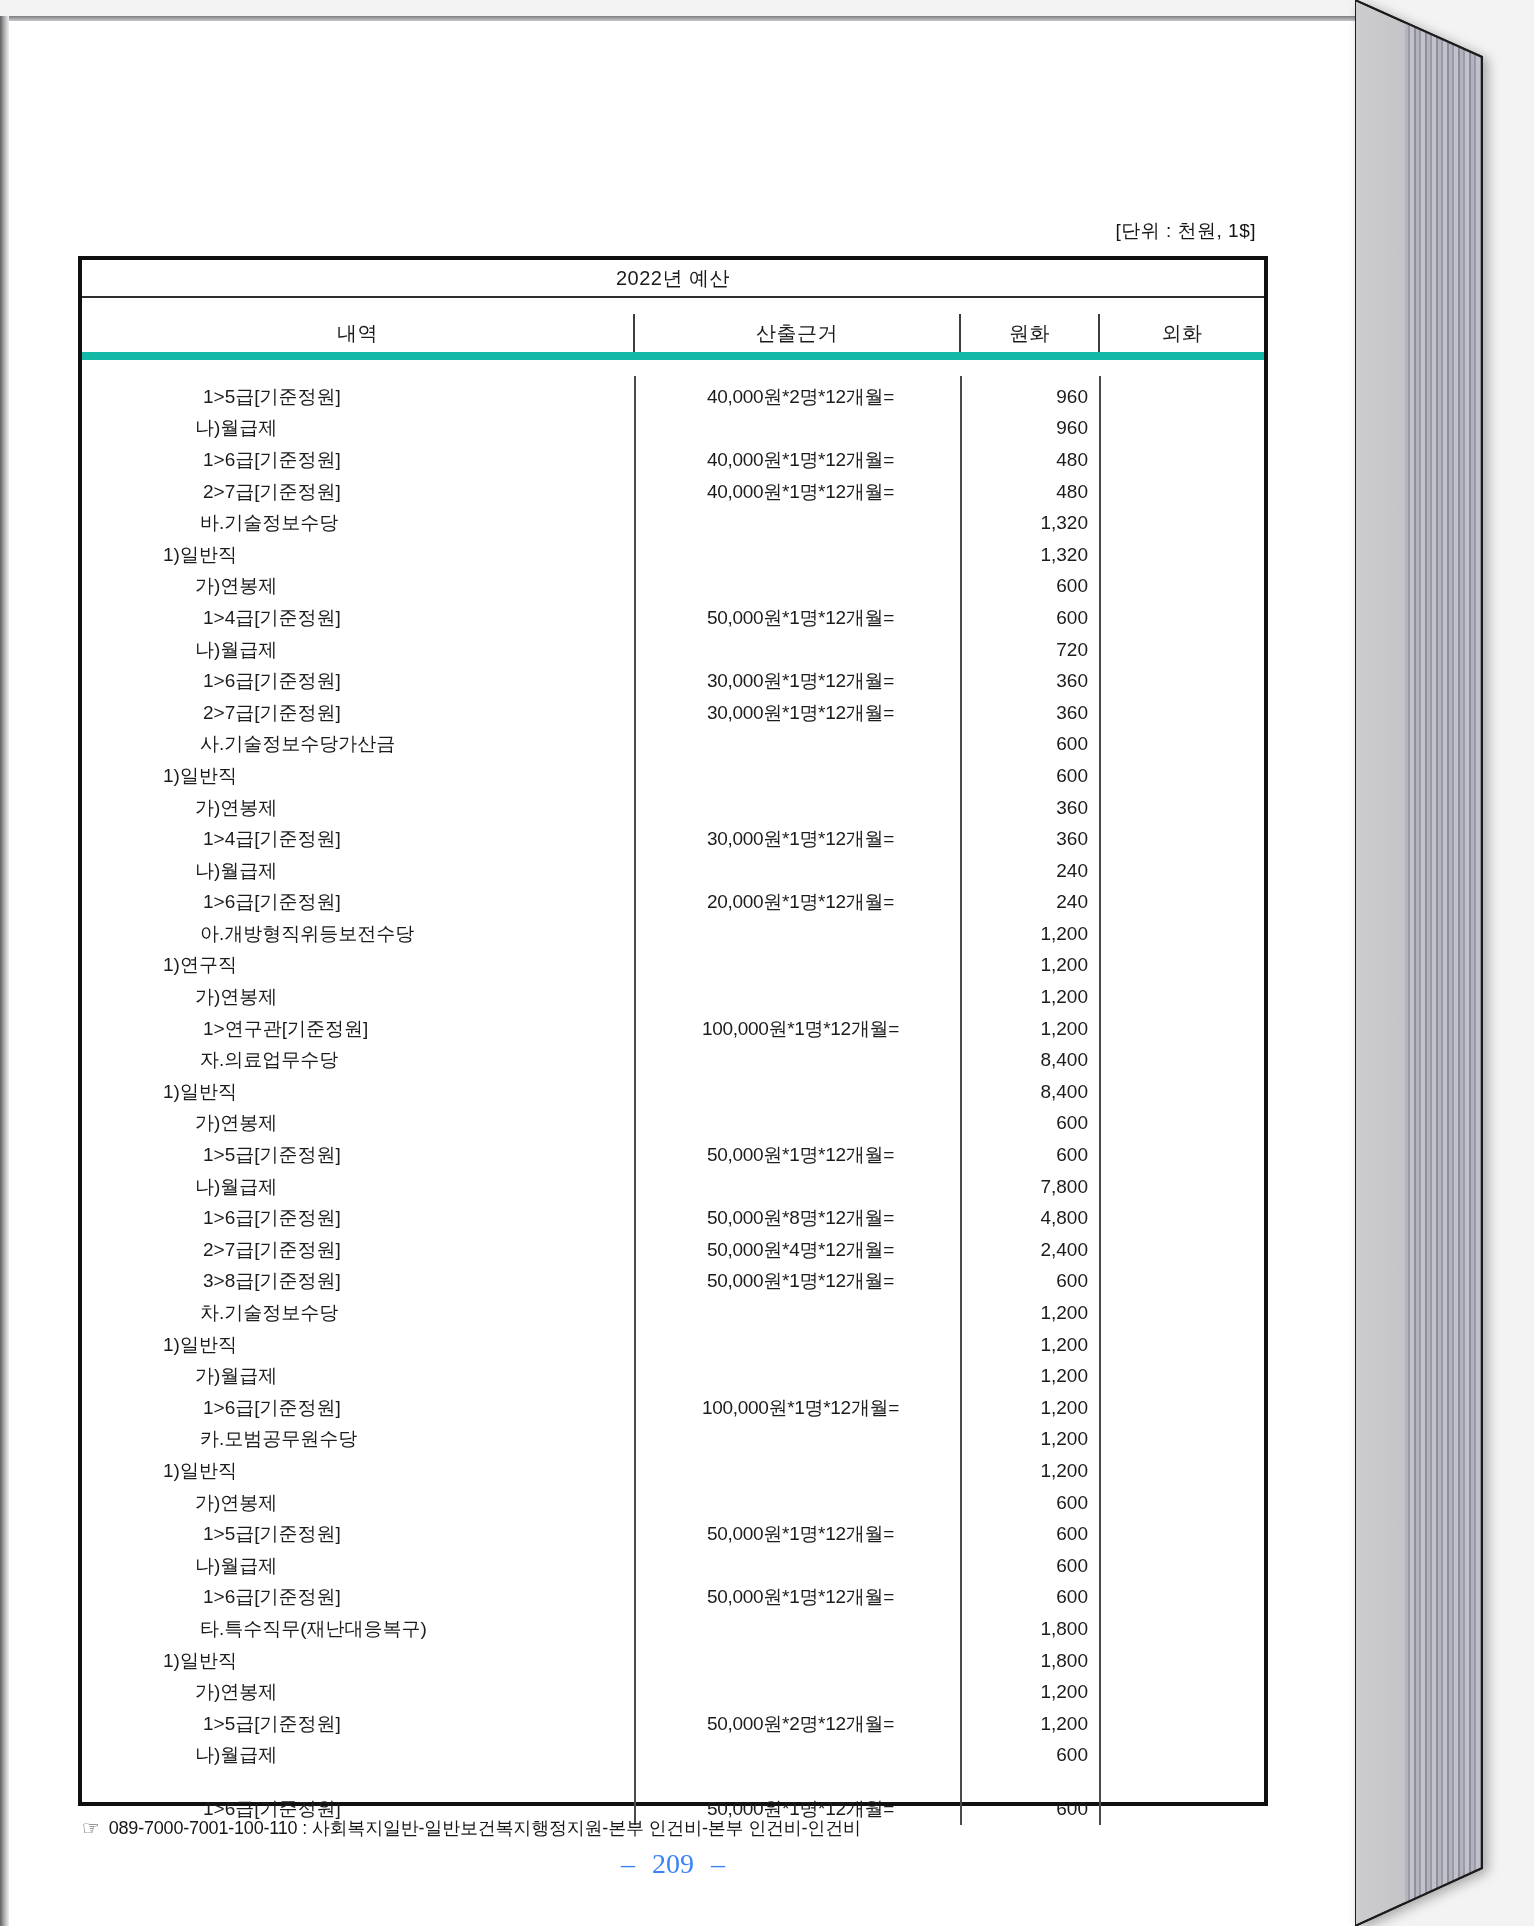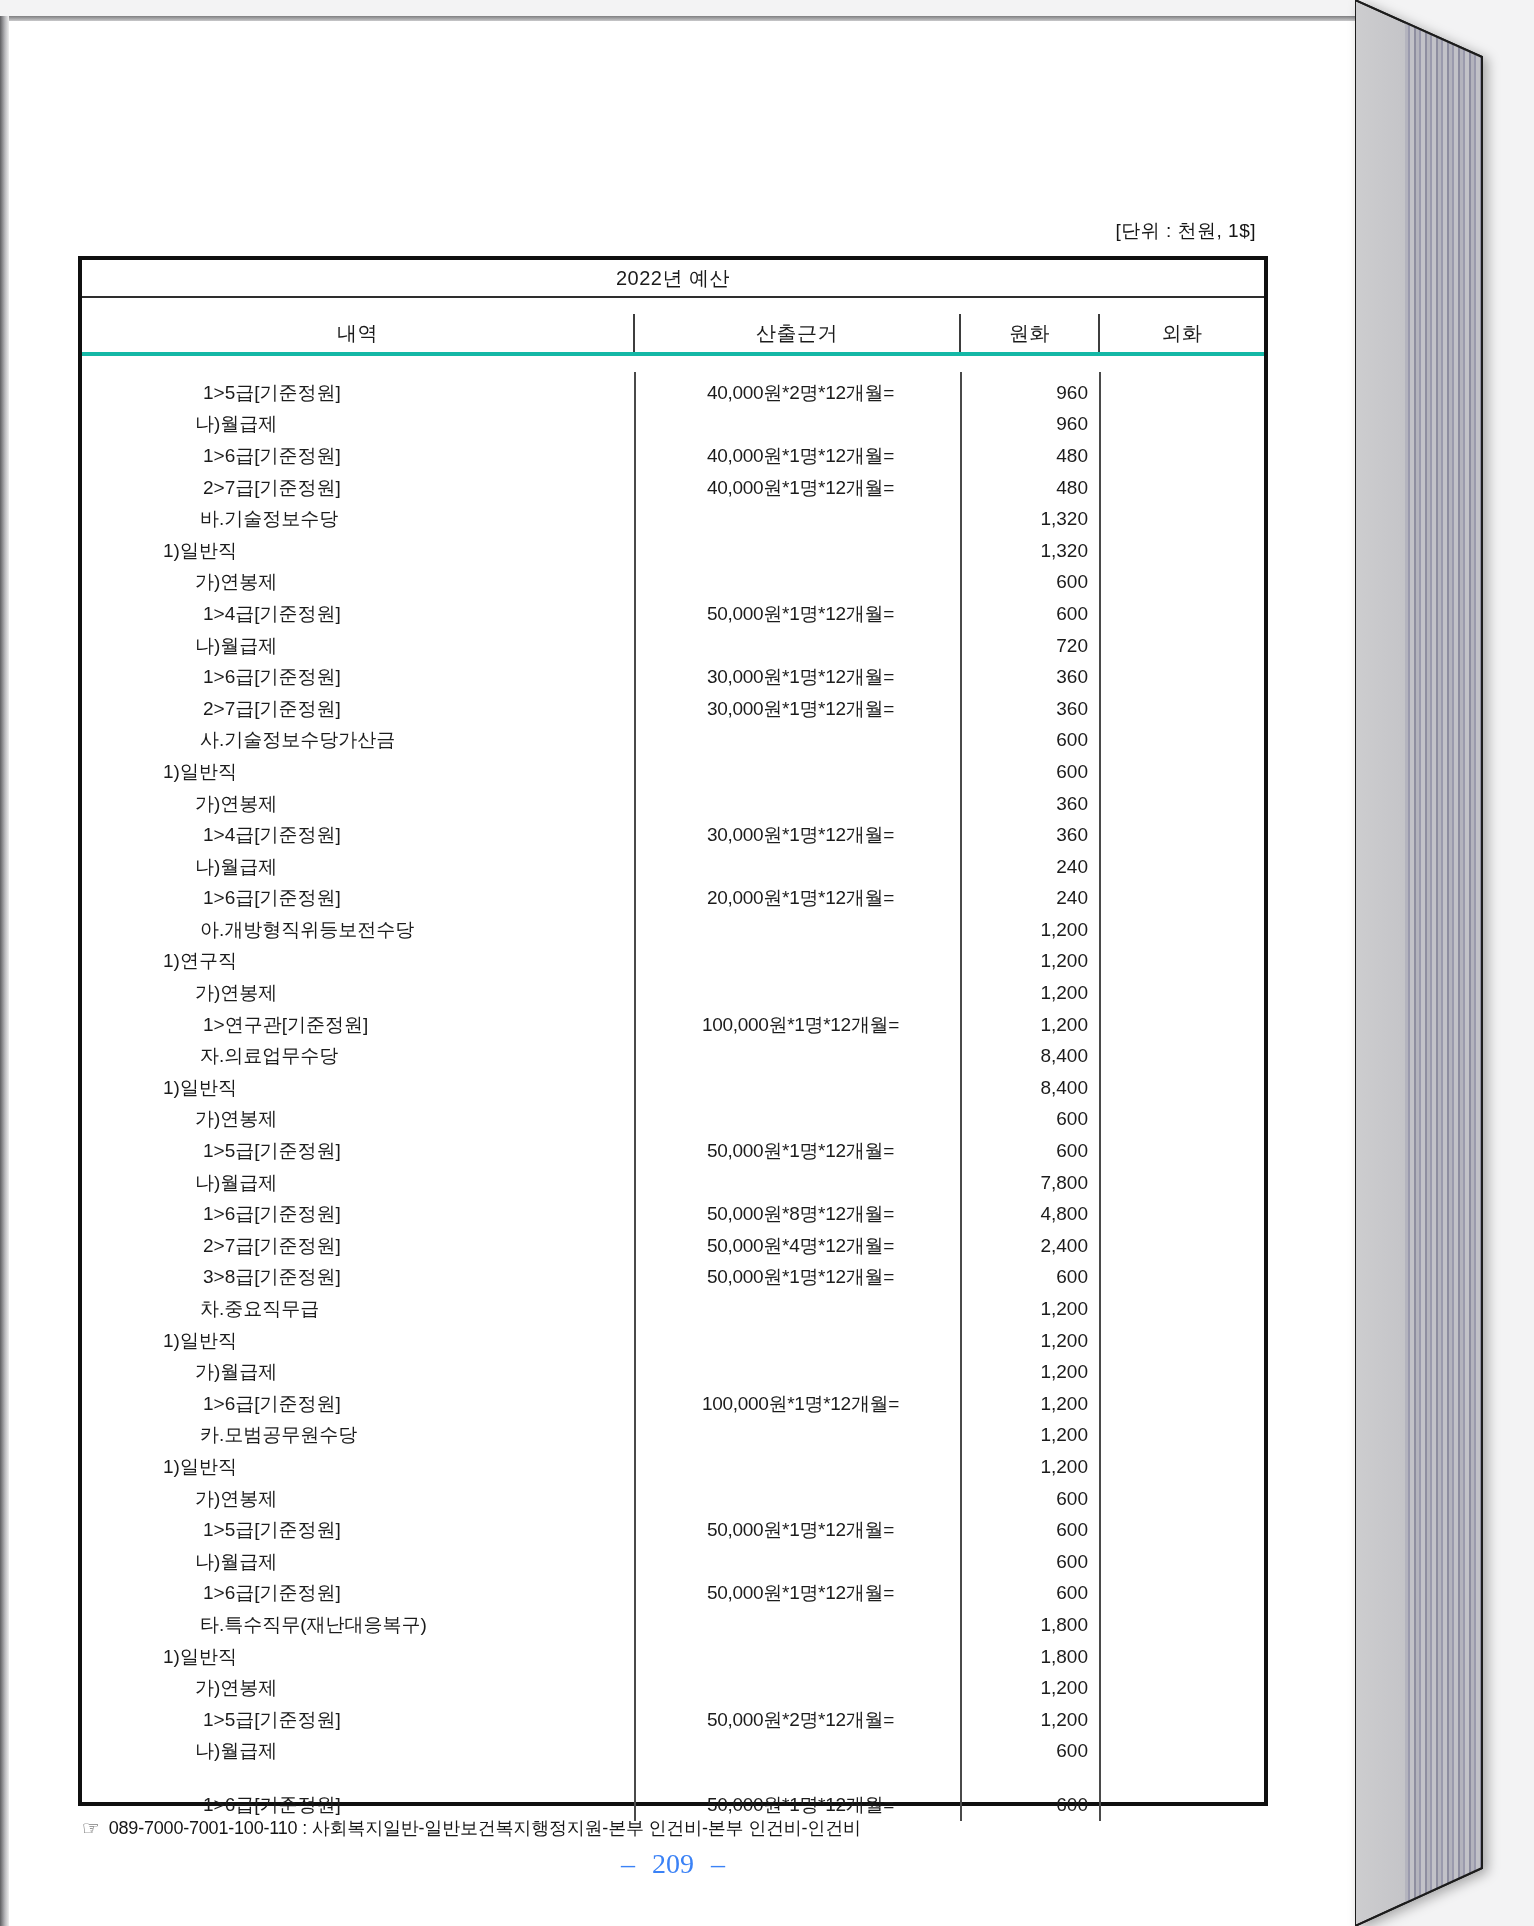--- a/index.html
+++ b/index.html
@@ -35,21 +35,21 @@
     position:absolute;left:78px;top:240px;width:1190px;height:1550px;
     box-sizing:border-box;border:4px solid #101010;background:#fff;
     display:flex;flex-direction:column;gap:16px;
   }
   .t-title{
     height:36px;flex:none;border-bottom:2px solid #2e2e2e;
     display:flex;align-items:center;justify-content:center;
     font-size:20px;letter-spacing:0.5px;
   }
   .t-head{
-    height:38px;flex:none;border-bottom:4px solid #14b8a6;
+    height:38px;flex:none;border-bottom:8px solid #14b8a6;
     display:grid;grid-template-columns:553px 326px 139px 1fr;
   }
   .t-head > div{
     display:flex;align-items:center;justify-content:center;
     font-size:20px;border-right:2px solid #3d3d3d;letter-spacing:0.5px;
   }
   .t-head > div:last-child{border-right:none;}
   .t-body{
     flex:1;display:flex;flex-direction:column;padding-top:5px;
     background:
@@ -271,21 +271,21 @@
     <div class="cell-won">2,400</div>
     <div class="cell-foreign"></div>
   </div>
           <div class="row">
     <div class="cell-name ind-3">3&gt;8급[기준정원]</div>
     <div class="cell-basis">50,000원*1명*12개월=</div>
     <div class="cell-won">600</div>
     <div class="cell-foreign"></div>
   </div>
           <div class="row">
-    <div class="cell-name ind-0">차.중요직무급</div>
+    <div class="cell-name ind-0">차.기술정보수당</div>
     <div class="cell-basis"></div>
     <div class="cell-won">1,200</div>
     <div class="cell-foreign"></div>
   </div>
           <div class="row">
     <div class="cell-name ind-1">1)일반직</div>
     <div class="cell-basis"></div>
     <div class="cell-won">1,200</div>
     <div class="cell-foreign"></div>
   </div>

